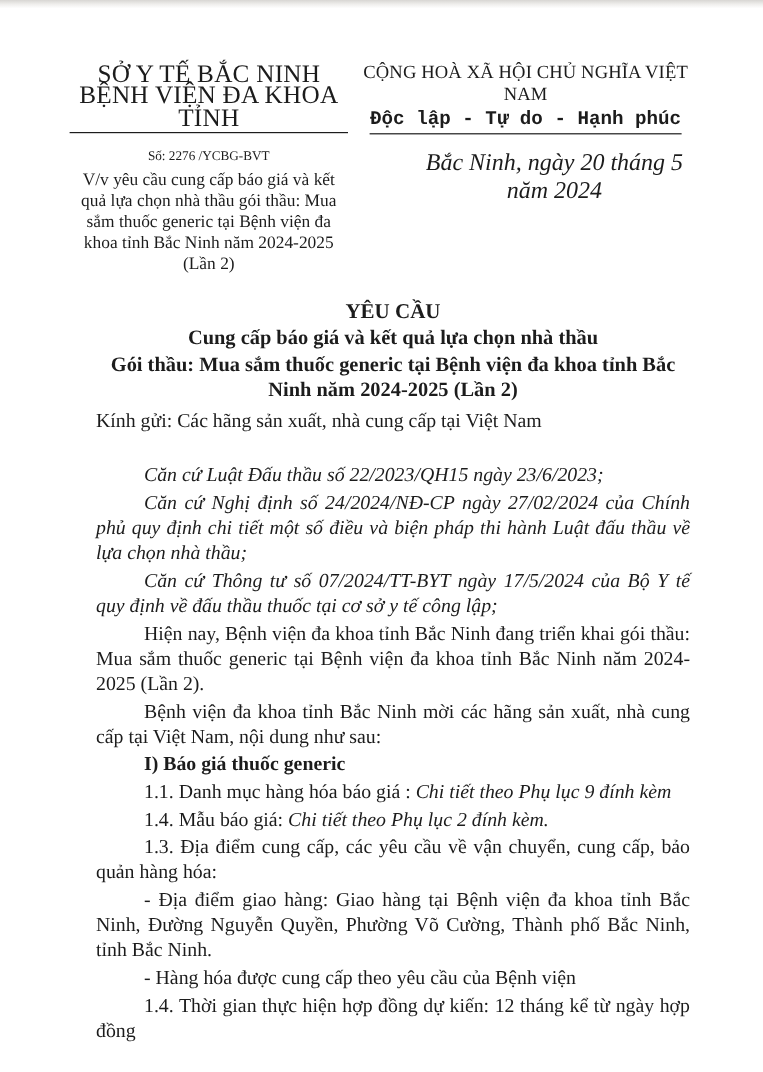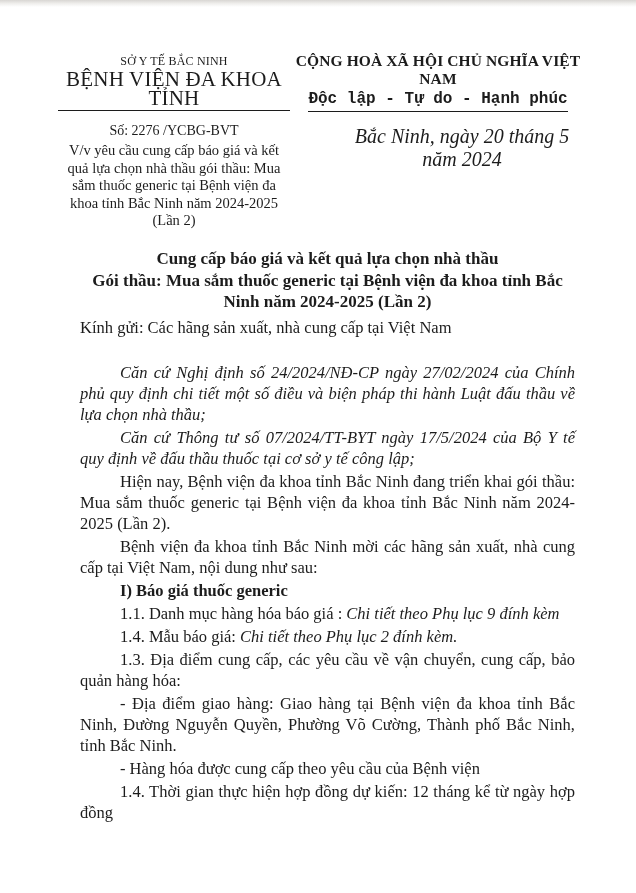--- a/index.html
+++ b/index.html
@@ -12,26 +12,26 @@
     overflow:hidden;
   }
   .scan-edge{
     position:absolute;top:0;left:0;width:100%;height:7px;
     background:linear-gradient(180deg,#d8d6d3 0%,#efeeec 50%,#ffffff 100%);
   }
   
   .header{display:flex;padding:52px 50px 0 58px;}
   .h-left{width:232px;text-align:center;}
   .h-right{flex:1;text-align:center;}
-  .org-parent{font-size:12px;line-height:18px;letter-spacing:.2px;}
+  .org-parent{font-size:21px;line-height:18px;letter-spacing:.2px;}
   .org-name{font-weight:normal;font-size:21px;line-height:19px;letter-spacing:.2px;}
   .u{display:inline-block;border-bottom:1.5px solid #1c1c1c;padding-bottom:2px;}
-  .doc-number{margin-top:10px;font-size:14px;line-height:19px;}
+  .doc-number{margin-top:10px;font-size:11px;line-height:19px;}
   .doc-subject{margin-top:2px;font-size:14.5px;line-height:17.5px;}
-  .motto1{font-weight:bold;font-size:15.5px;line-height:18px;letter-spacing:.1px;}
+  .motto1{font-weight:normal;font-size:15.5px;line-height:18px;letter-spacing:.1px;}
   .motto2{font-weight:bold;font-size:16px;line-height:20px;margin-top:1px;font-family:Liberation Mono, monospace;}
   .dateline{font-style:italic;font-size:20px;margin-top:13px;margin-left:48px;}
   
   .content{padding:0 61px 0 80px;}
   .title-block{text-align:center;font-weight:bold;margin-top:18px;}
   .title-1{font-size:17.5px;line-height:22px;}
   .title-2{font-size:17px;line-height:21px;margin-top:1px;}
   .title-3{font-size:17px;line-height:21px;margin-top:1px;}
   .salutation{text-align:left;font-size:16.5px;margin-top:6px;}
   .body-text{margin-top:24px;font-size:16.5px;line-height:21px;}
@@ -55,27 +55,29 @@
     </div>
     <div class="h-right">
       <div class="motto1">CỘNG HOÀ XÃ HỘI CHỦ NGHĨA VIỆT NAM</div>
       <div class="motto2"><span class="u">Độc lập - Tự do - Hạnh phúc</span></div>
       <div class="dateline">Bắc Ninh, ngày 20 tháng 5 năm 2024</div>
     </div>
   </div>
 
   <div class="content">
     <div class="title-block">
+      <div class="title-1">YÊU CẦU</div>
       <div class="title-2">Cung cấp báo giá và kết quả lựa chọn nhà thầu</div>
       <div class="title-3">Gói thầu: Mua sắm thuốc generic tại Bệnh viện đa khoa tỉnh Bắc Ninh năm 2024-2025 (Lần 2)</div>
     </div>
 
     <div class="salutation">Kính gửi: Các hãng sản xuất, nhà cung cấp tại Việt Nam</div>
 
     <div class="body-text">
+      <p class="para italic">Căn cứ Luật Đấu thầu số 22/2023/QH15 ngày 23/6/2023;</p>
       <p class="para italic">Căn cứ Nghị định số 24/2024/NĐ-CP ngày 27/02/2024 của Chính phủ quy định chi tiết một số điều và biện pháp thi hành Luật đấu thầu về lựa chọn nhà thầu;</p>
       <p class="para italic">Căn cứ Thông tư số 07/2024/TT-BYT ngày 17/5/2024 của Bộ Y tế quy định về đấu thầu thuốc tại cơ sở y tế công lập;</p>
 
       <p class="para">Hiện nay, Bệnh viện đa khoa tỉnh Bắc Ninh đang triển khai gói thầu: Mua sắm thuốc generic tại Bệnh viện đa khoa tỉnh Bắc Ninh năm 2024-2025 (Lần 2).</p>
       <p class="para">Bệnh viện đa khoa tỉnh Bắc Ninh mời các hãng sản xuất, nhà cung cấp tại Việt Nam, nội dung như sau:</p>
 
       <p class="para bold">I) Báo giá thuốc generic</p>
 
       <p class="para"><span>1.1. Danh mục hàng hóa báo giá : </span><span class="italic">Chi tiết theo Phụ lục 9 đính kèm</span></p>
 

